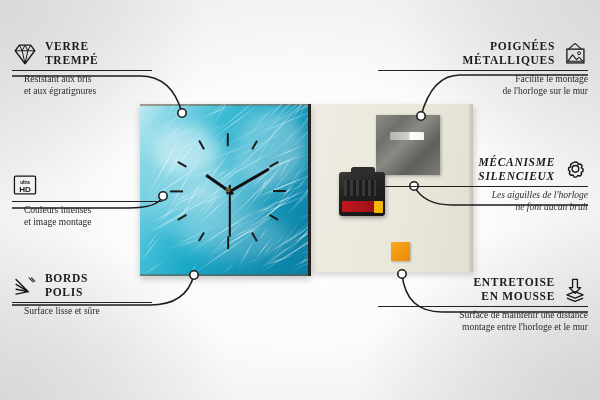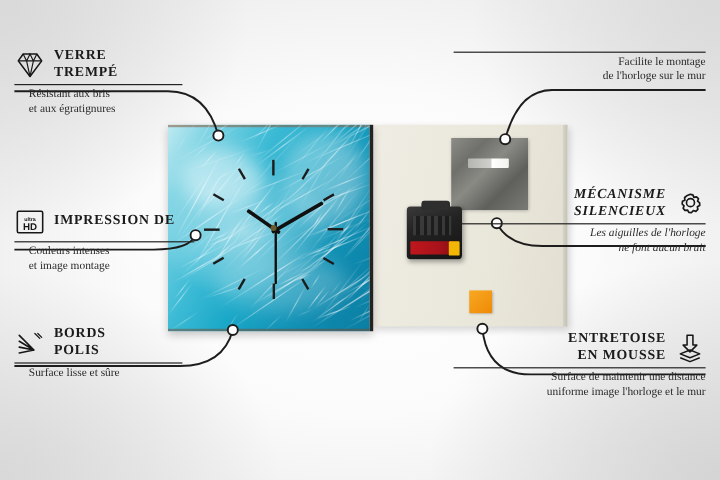--- a/index.html
+++ b/index.html
@@ -334,21 +334,20 @@
   </div>
 
   <div class="feature left" style="left:12px;top:172px;">
     <div class="feat-head">
       <svg class="icon" viewBox="0 0 32 32">
         <rect x="3" y="5" width="26" height="22" rx="1.5" fill="none" stroke="#171717" stroke-width="1.6"></rect>
         <text x="16" y="14.5" font-family="Liberation Sans, sans-serif" font-size="5.5" font-weight="bold" fill="#171717" text-anchor="middle">ultra</text>
         <text x="16" y="24" font-family="Liberation Sans, sans-serif" font-size="10" font-weight="bold" fill="#171717" text-anchor="middle">HD</text>
       </svg>
       <div>
-        <div class="feat-title">IMPRESSION DE</div>
       </div>
     </div>
     <div class="rule" style="width:150px;"></div>
     <div class="feat-desc">Couleurs intenses</div>
     <div class="feat-desc">et image montage</div>
   </div>
 
   <div class="feature left" style="left:12px;top:272px;">
     <div class="feat-head">
       <svg class="icon" viewBox="0 0 32 32">
@@ -359,20 +358,32 @@
         <div class="feat-title">BORDS</div>
         <div class="feat-title">POLIS</div>
       </div>
     </div>
     <div class="rule" style="width:140px;"></div>
     <div class="feat-desc">Surface lisse et sûre</div>
     <div class="feat-desc"></div>
   </div>
 
   <div class="feature right" style="left:378px;top:40px;">
+    <div class="feat-head">
+      <div style="flex:1;">
+        <div class="feat-title">POIGNÉES</div>
+        <div class="feat-title">MÉTALLIQUES</div>
+      </div>
+      <svg class="icon" viewBox="0 0 32 32">
+        <path d="M16 3 L8 10 M16 3 L24 10" fill="none" stroke="#171717" stroke-width="1.4"></path>
+        <rect x="6" y="10" width="21" height="17" fill="none" stroke="#171717" stroke-width="1.6"></rect>
+        <circle cx="21" cy="15" r="1.8" fill="none" stroke="#171717" stroke-width="1.2"></circle>
+        <path d="M7 25 L13 17 L18 23 L21 20 L26 25 Z" fill="none" stroke="#171717" stroke-width="1.3" stroke-linejoin="round"></path>
+      </svg>
+    </div>
     <div class="rule" style="width:210px;margin-left:0;"></div>
     <div class="feat-desc">Facilite le montage</div>
     <div class="feat-desc">de l'horloge sur le mur</div>
   </div>
 
   <div class="feature right" style="left:378px;top:156px;font-style:italic;">
     <div class="feat-head">
       <div style="flex:1;">
         <div class="feat-title">MÉCANISME</div>
         <div class="feat-title">SILENCIEUX</div>
@@ -394,16 +405,16 @@
         <div class="feat-title">EN MOUSSE</div>
       </div>
       <svg class="icon" viewBox="0 0 32 32">
         <path d="M13 3 H19 V13 H23 L16 20 L9 13 H13 Z" fill="none" stroke="#171717" stroke-width="1.6" stroke-linejoin="round"></path>
         <path d="M6 22 L16 18 L26 22 L16 26 Z" fill="none" stroke="#171717" stroke-width="1.5" stroke-linejoin="round"></path>
         <path d="M6 26 L16 30 L26 26" fill="none" stroke="#171717" stroke-width="1.5" stroke-linejoin="round"></path>
       </svg>
     </div>
     <div class="rule" style="width:210px;"></div>
     <div class="feat-desc">Surface de maintenir une distance</div>
-    <div class="feat-desc">uniforme image l'horloge et le mur</div>
+    <div class="feat-desc">montage entre l'horloge et le mur</div>
   </div>
 
 </div>
 
 </body></html>

